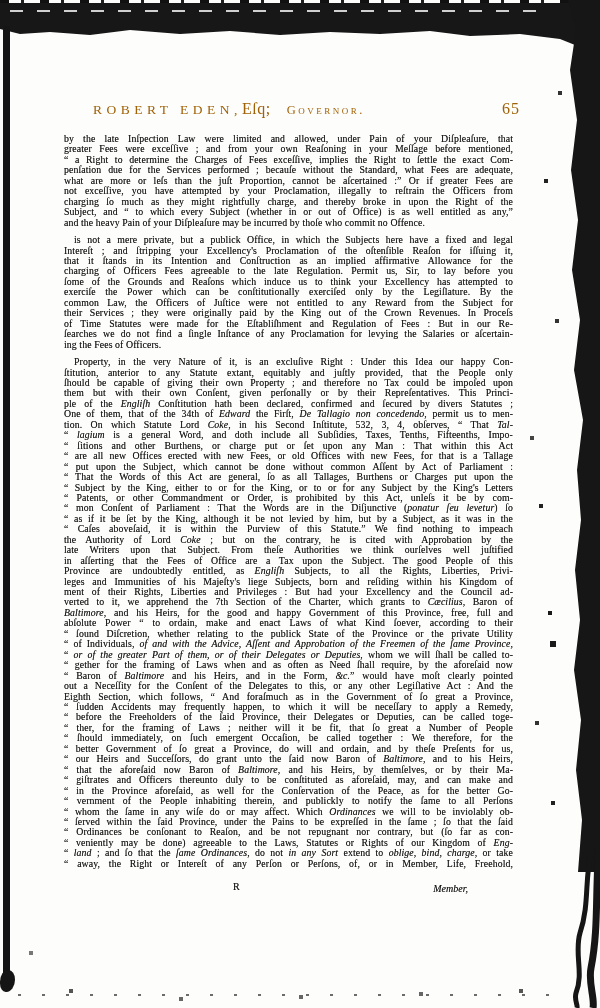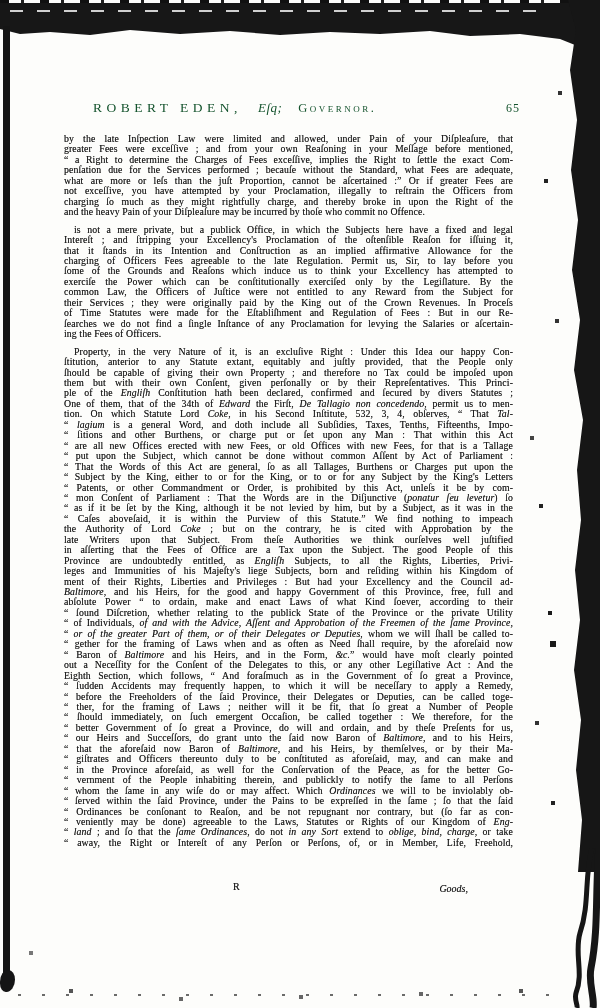--- a/index.html
+++ b/index.html
@@ -47,26 +47,26 @@
       549px 612px 0 1px #1a1a1a,552px 643px 0 2px #1a1a1a,536px 722px 0 1px #333,
       552px 802px 0 1px #222,531px 437px 0 1px #444,70px 990px 0 1px #555,
       180px 998px 0 1px #666,300px 996px 0 1px #666,420px 993px 0 1px #666,
       520px 990px 0 1px #555,30px 952px 0 1px #777,559px 92px 0 1px #333;
   }
 
   
   .header{
     position:absolute;top:100px;left:57px;width:463px;
     display:flex;align-items:baseline;
-    white-space:nowrap;color:#14532d;
+    white-space:nowrap;color:#a16207;
   }
   .header .name{font-size:13.5px;letter-spacing:4.5px;padding-left:36px;}
-  .header .esq{font-style:italic;font-size:13px;margin-left:16px;letter-spacing:.5px;}
+  .header .esq{font-size:16px;letter-spacing:.5px;}
   .header .gov{font-variant:small-caps;font-size:12.5px;letter-spacing:2.5px;margin-left:16px;}
-  .header .pagenum{margin-left:auto;font-size:12px;letter-spacing:1px;}
+  .header .pagenum{margin-left:auto;font-size:16px;letter-spacing:1px;}
 
   .body-text{
     position:absolute;top:127px;left:57px;width:463px;
     font-size:9.8px;line-height:10.45px;letter-spacing:.1px;
     text-shadow:0 0 .4px rgba(10,10,10,.6);
   }
   .para{margin:7px;}
   .para.indent .line:first-child{text-indent:10px;}
   .line{text-align:justify;text-align-last:justify;}
   .line.last{text-align-last:left;}
@@ -104,20 +104,21 @@
 
   <div class="body-text">
       <div class="para">
         <div class="line">by the late Inſpection Law were limited and allowed, under Pain of your Diſpleaſure, that</div>
         <div class="line">greater Fees were exceſſive ; and from your own Reaſoning in your Meſſage before mentioned,</div>
         <div class="line">“ a Right to determine the Charges of Fees exceſſive, implies the Right to ſettle the exact Com-</div>
         <div class="line">penſation due for the Services performed ; becauſe without the Standard, what Fees are adequate,</div>
         <div class="line">what are more or leſs than the juſt Proportion, cannot be aſcertained :” Or if greater Fees are</div>
         <div class="line">not exceſſive, you have attempted by your Proclamation, illegally to reſtrain the Officers from</div>
         <div class="line">charging ſo much as they might rightfully charge, and thereby broke in upon the Right of the</div>
+        <div class="line">Subject, and “ to which every Subject (whether in or out of Office) is as well entitled as any,”</div>
         <div class="line last">and the heavy Pain of your Diſpleaſure may be incurred by thoſe who commit no Offence.</div>
       </div>
       <div class="para indent">
         <div class="line">is not a mere private, but a publick Office, in which the Subjects here have a fixed and legal</div>
         <div class="line">Intereſt ; and ſtripping your Excellency's Proclamation of the oſtenſible Reaſon for iſſuing it,</div>
         <div class="line">that it ſtands in its Intention and Conſtruction as an implied affirmative Allowance for the</div>
         <div class="line">charging of Officers Fees agreeable to the late Regulation.  Permit us, Sir, to lay before you</div>
         <div class="line">ſome of the Grounds and Reaſons which induce us to think your Excellency has attempted to</div>
         <div class="line">exerciſe the Power which can be conſtitutionally exerciſed only by the Legiſlature.  By the</div>
         <div class="line">common Law, the Officers of Juſtice were not entitled to any Reward from the Subject for</div>
@@ -143,20 +144,21 @@
         <div class="line">“ Patents, or other Commandment or Order, is prohibited by this Act, unleſs it be by com-</div>
         <div class="line">“ mon Conſent of Parliament :  That the Words are in the Diſjunctive (<i>ponatur ſeu levetur</i>) ſo</div>
         <div class="line">“ as if it be ſet by the King, although it be not levied by him, but by a Subject, as it was in the</div>
         <div class="line">“ Caſes aboveſaid, it is within the Purview of this Statute.”  We find nothing to impeach</div>
         <div class="line">the Authority of Lord <i>Coke</i> ; but on the contrary, he is cited with Approbation by the</div>
         <div class="line">late Writers upon that Subject.  From theſe Authorities we think ourſelves well juſtified</div>
         <div class="line">in aſſerting that the Fees of Office are a Tax upon the Subject.  The good People of this</div>
         <div class="line">Province are undoubtedly entitled, as <i>Engliſh</i> Subjects, to all the Rights, Liberties, Privi-</div>
         <div class="line">leges and Immunities of his Majeſty's liege Subjects, born and reſiding within his Kingdom of</div>
         <div class="line">ment of their Rights, Liberties and Privileges :  But had your Excellency and the Council ad-</div>
+        <div class="line">verted to it, we apprehend the 7th Section of the Charter, which grants to <i>Cæcilius</i>, Baron of</div>
         <div class="line"><i>Baltimore</i>, and his Heirs, for the good and happy Government of this Province, free, full and</div>
         <div class="line">abſolute Power “ to ordain, make and enact Laws of what Kind ſoever, according to their</div>
         <div class="line">“ ſound Diſcretion, whether relating to the publick State of the Province or the private Utility</div>
         <div class="line">“ of Individuals, <i>of and with the Advice, Aſſent and Approbation of the Freemen of the ſame Province,</i></div>
         <div class="line">“ <i>or of the greater Part of them, or of their Delegates or Deputies</i>, whom we will ſhall be called to-</div>
         <div class="line">“ gether for the framing of Laws when and as often as Need ſhall require, by the aforeſaid now</div>
         <div class="line">“ Baron of <i>Baltimore</i> and his Heirs, and in the Form, <i>&amp;c.</i>” would have moſt clearly pointed</div>
         <div class="line">out a Neceſſity for the Conſent of the Delegates to this, or any other Legiſlative Act :  And the</div>
         <div class="line">Eighth Section, which follows, “ And foraſmuch as in the Government of ſo great a Province,</div>
         <div class="line">“ ſudden Accidents may frequently happen, to which it will be neceſſary to apply a Remedy,</div>
@@ -173,16 +175,16 @@
         <div class="line">“ ſerved within the ſaid Province, under the Pains to be expreſſed in the ſame ; ſo that the ſaid</div>
         <div class="line">“ Ordinances be conſonant to Reaſon, and be not repugnant nor contrary, but (ſo far as con-</div>
         <div class="line">“ veniently may be done) agreeable to the Laws, Statutes or Rights of our Kingdom of <i>Eng-</i></div>
         <div class="line">“ <i>land</i> ; and ſo that the <i>ſame Ordinances</i>, do not <i>in any Sort</i> extend to <i>oblige, bind, charge</i>, or take</div>
         <div class="line">“ away, the Right or Intereſt of any Perſon or Perſons, of, or in Member, Life, Freehold,</div>
       </div>
     </div>
 
   <div class="footer">
     <span class="sig">R</span>
-    <span class="catch longs">Goods,</span>
+    <span class="catch longs">Member,</span>
   </div>
 
 </div>
 
 </body></html>

